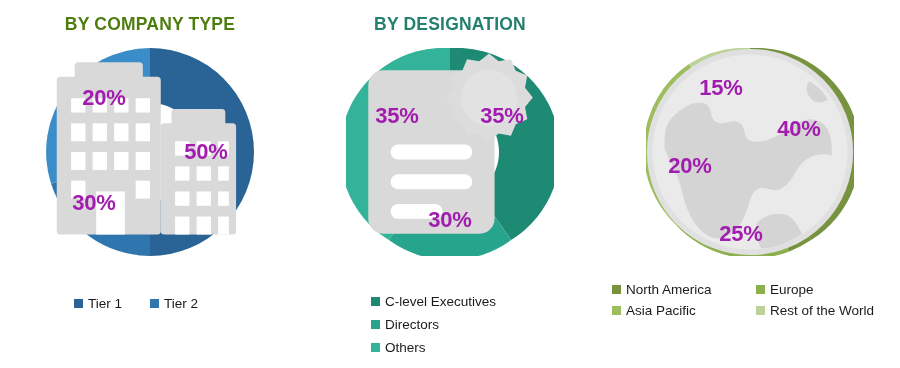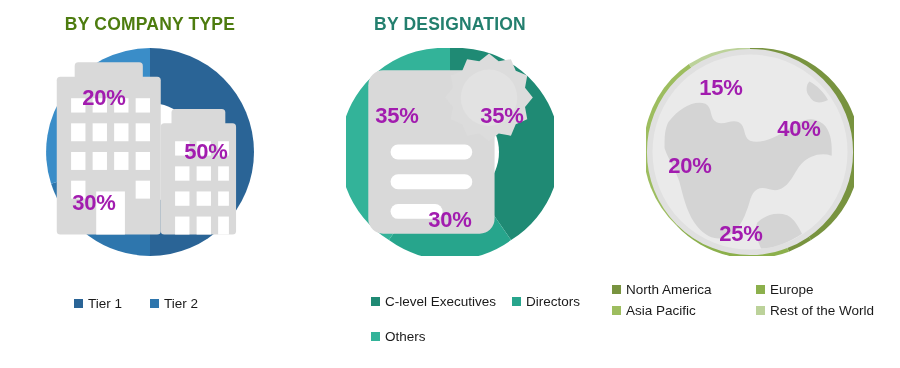--- a/index.html
+++ b/index.html
@@ -85,25 +85,25 @@
   .legend-company {
     top: 294px;
     left: 0px;
     justify-content: center;
     gap: 0px;
   }
   .legend-company .legend-item { width: 76px; justify-content: flex-start; }
   .legend-designation {
     top: 292px;
     left: 0px;
-    flex-direction: row;
+    flex-direction: column;
     align-items: flex-start;
     padding-left: 71px;
     box-sizing: border-box;
-    gap: 16px;
+    gap: 4px;
   }
   .legend-region {
     top: 280px;
     left: 0px;
     padding-left: 12px;
     box-sizing: border-box;
     gap: 2px 0px;
   }
   .legend-region .legend-item { width: 144px; }
 

